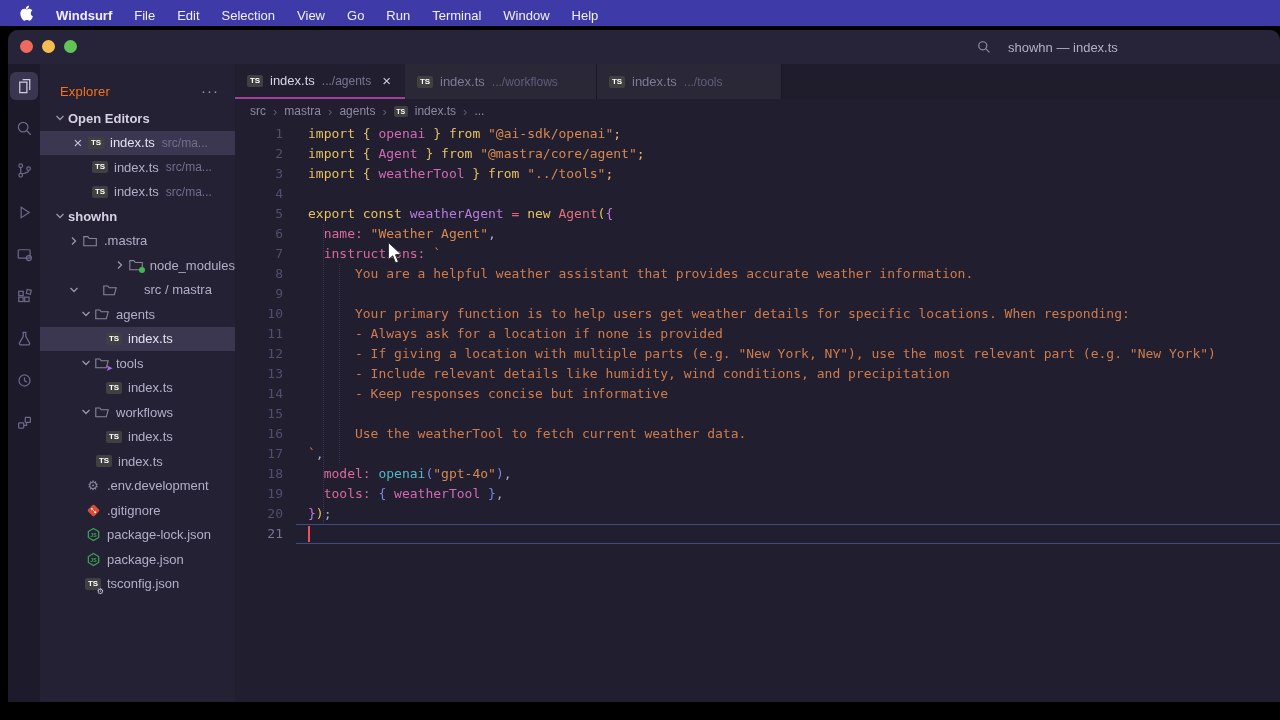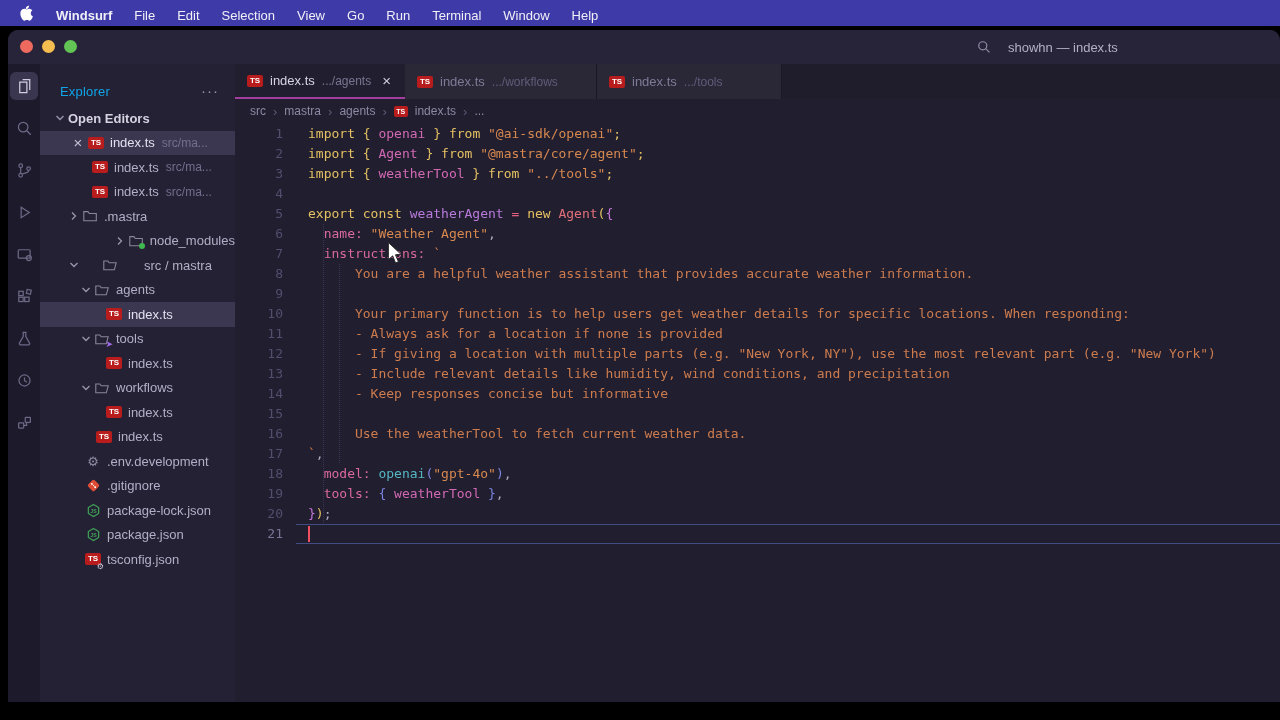--- a/index.html
+++ b/index.html
@@ -35,36 +35,36 @@
     flex-direction:column; align-items:center; padding-top:8px; gap:14px; flex:none; }
   .act-icon { width:28px; height:28px; display:flex; align-items:center; justify-content:center;
     border-radius:6px; color:#6e6986; }
   .act-icon.active { background:#3a3650; color:#d2cee1; }
   .act-icon svg { stroke:currentColor; fill:none; stroke-width:1.3; }
 
   
   #sidebar { width:195px; height:100%; background:#242134; flex:none; position:relative;
     color:#aca7c2; font-size:13px; overflow:hidden; }
   #sidebar-header { height:42px; display:flex; align-items:center; padding:12px 10px 0 20px; }
-  #explorer-title { color:#0ea5e9; letter-spacing:.2px; }
+  #explorer-title { color:#f97316; letter-spacing:.2px; }
   #sidebar-ellipsis { margin-left:auto; color:#9a95ad; font-size:15px; letter-spacing:1px;
     line-height:10px; padding:0 6px; }
   #tree { position:absolute; top:42px; left:0; right:0; }
   .row { height:24.5px; display:flex; align-items:center; white-space:nowrap; overflow:hidden; }
   .row.selected { background:#3b3750; }
   .row .chev { width:16px; flex:none; display:flex; align-items:center; justify-content:center; }
   .row .icon { width:16px; height:16px; flex:none; margin-right:6px; display:flex;
     align-items:center; justify-content:center; position:relative; }
   .row .lbl { color:#b3aec7; }
   .row.bold .lbl { font-weight:bold; color:#d6d2e2; }
   .row.selected .lbl { color:#e2dfee; }
   .row .suffix { color:#746e8e; font-size:12px; margin-left:7px; }
   .row .close-x { width:16px; flex:none; text-align:center; color:#c6c2d6; font-size:15px;
     line-height:16px; margin-right:2px; }
-  .ts-badge { display:inline-block; width:16px; height:12px; background:#b91c1c; color:#fff;
+  .ts-badge { display:inline-block; width:16px; height:12px; background:#404040; color:#fff;
     font-size:8px; font-weight:bold; text-align:center; line-height:12px; border-radius:2px;
     font-family:"Liberation Sans", sans-serif; }
   .gear-glyph { color:#8d88a0; font-size:13px; line-height:13px; }
   .mini-gear { position:absolute; right:-3px; bottom:-4px; font-size:8px; color:#cfcbdd; }
   .green-dot { position:absolute; right:-1px; bottom:0; width:6px; height:6px;
     border-radius:50%; background:#3fb950; }
   .purple-arrow { position:absolute; right:-3px; bottom:-2px; color:#a06ae8; font-size:9px;
     line-height:9px; }
 
   
@@ -240,20 +240,28 @@
             </span>
             <span class="lbl">index.ts</span>
             <span class="suffix">src/ma...</span>
           </div>
           <div class="row" style="padding-left: 52px;">
             <span class="icon">
               <span class="ts-badge">TS</span>
             </span>
             <span class="lbl">index.ts</span>
             <span class="suffix">src/ma...</span>
+          </div>
+          <div class="row bold" style="padding-left: 12px;">
+            <span class="chev">
+              <svg width="12" height="12" viewBox="0 0 12 12">
+                <path d="M2.5 4 L6 7.5 L9.5 4" stroke="#9b96ae" fill="none" stroke-width="1.3"></path>
+              </svg>
+            </span>
+            <span class="lbl">showhn</span>
           </div>
           <div class="row" style="padding-left: 26px;">
             <span class="chev">
               <svg width="12" height="12" viewBox="0 0 12 12">
                 <path d="M4 2.5 L7.5 6 L4 9.5" stroke="#9b96ae" fill="none" stroke-width="1.3"></path>
               </svg>
             </span>
             <span class="icon">
               <svg width="16" height="16" viewBox="0 0 16 16">
                 <path d="M1.8 3.6h4.1l1.4 1.9h7v7.2H1.8z" fill="none" stroke="#8a8599" stroke-width="1.1"></path>

